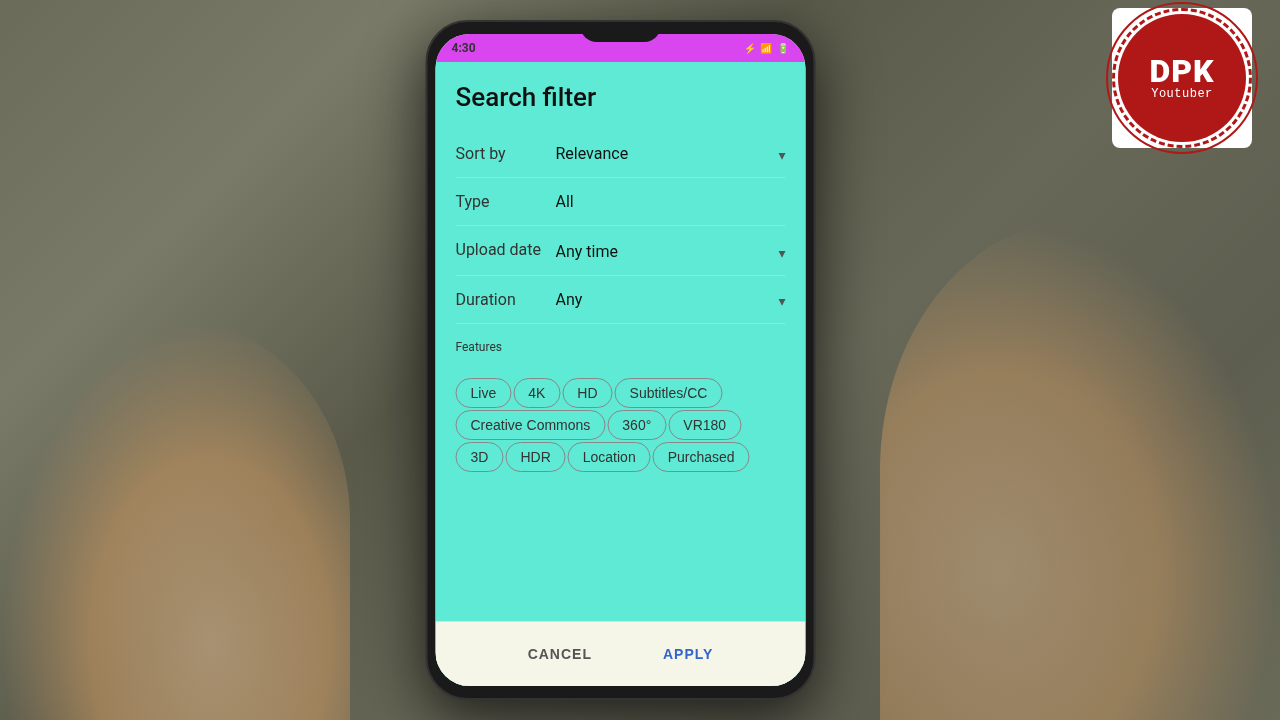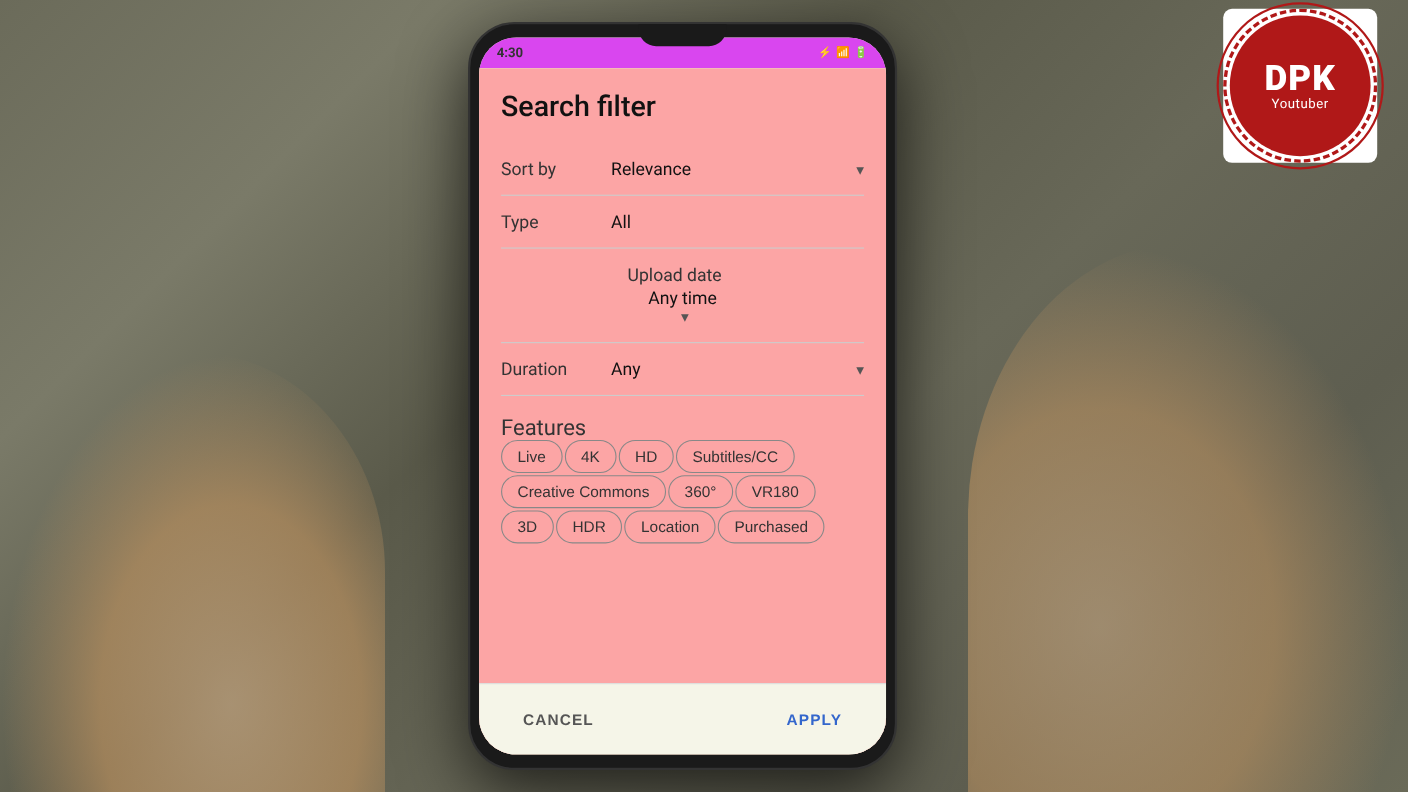--- a/index.html
+++ b/index.html
@@ -90,21 +90,21 @@
     
     .app-content {
       background: #e8e8d0;
       height: calc(100% - 28px);
       overflow: hidden;
       position: relative;
     }
 
     
     .filter-panel {
-      background: #fca5a5;
+      background: #5eead4;
       margin: 0;
       padding: 20px 20px 2px 20px;
       height: 100%;
       overflow: hidden;
     }
 
     .filter-title {
       font-size: 26px;
       font-weight: 500;
       color: #111;
@@ -133,41 +133,40 @@
     }
 
     .filter-arrow {
       color: #555;
       font-size: 14px;
       margin-left: 4px;
     }
 
     .filter-row-upload {
       display: flex;
-      align-items: center;
+      align-items: flex-end;
       padding: 12px 0;
-      flex-direction: column;
     }
 
     .filter-label-upload {
       font-size: 16px;
       color: #333;
       width: 100px;
       flex-shrink: 0;
       line-height: 1.3;
     }
 
     .features-section {
       margin-top: 16px;
     }
 
     .features-label {
-      font-size: 20px;
+      font-size: 12px;
       color: #333;
-      margin-bottom: 0;
+      margin-bottom: 24px;
     }
 
     .features-chips {
       display: flex;
       flex-wrap: wrap;
       gap: 2px;
     }
 
     .chip {
       border: 1.5px solid #888;
@@ -181,21 +180,21 @@
     }
 
     
     .bottom-buttons {
       position: absolute;
       bottom: 0;
       left: 0;
       right: 0;
       background: #f5f5e8;
       display: flex;
-      justify-content: space-between;
+      justify-content: center;
       padding: 16px 20px;
       border-top: 1px solid #ddd;
       gap: 31px;
     }
 
     .btn-cancel {
       font-size: 14px;
       font-weight: 600;
       color: #555;
       letter-spacing: 1px;
@@ -272,20 +271,21 @@
       font-size: 32px;
       font-weight: 900;
       letter-spacing: 1px;
       line-height: 1;
     }
 
     .dpk-sub {
       font-size: 12px;
       font-weight: 400;
       letter-spacing: 0.5px;
+      font-family: Liberation Mono, monospace;
     }
 
     
     .hand-left {
       position: absolute;
       bottom: 0;
       left: 0;
       width: 350px;
       height: 400px;
       background: radial-gradient(ellipse at 60% 80%, #c8a882 0%, #b89060 40%, transparent 70%);

